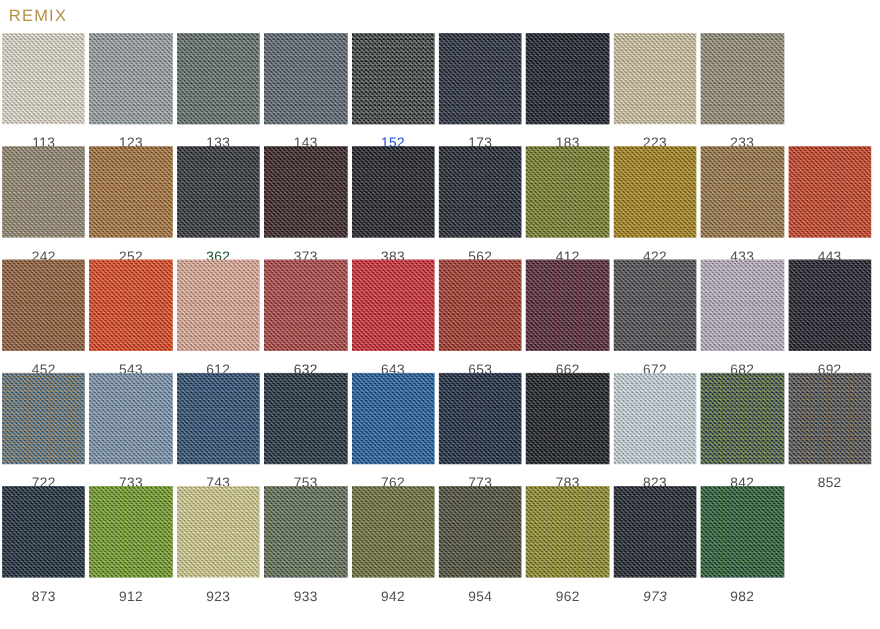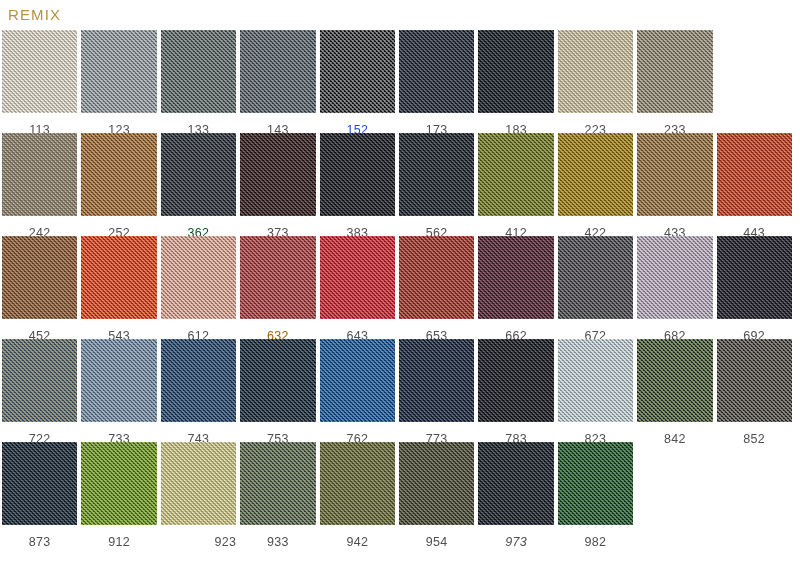--- a/index.html
+++ b/index.html
@@ -251,21 +251,21 @@
       <div class="swatch-cell">
         <div class="swatch-tile" style="background-color: rgb(223, 164, 144); --yarn: #f0c7b5; --yarn-opacity: 0.48;">
           <div class="striation"></div>
         </div>
         <div class="swatch-label" style="color: rgb(79, 79, 79);">612</div>
       </div>
       <div class="swatch-cell">
         <div class="swatch-tile" style="background-color: rgb(168, 58, 60); --yarn: #c4615c; --yarn-opacity: 0.45;">
           <div class="striation"></div>
         </div>
-        <div class="swatch-label" style="color: #a16207; text-align: center;">632</div>
+        <div class="swatch-label" style="color: #404040; text-align: center;">632</div>
       </div>
       <div class="swatch-cell">
         <div class="swatch-tile" style="background-color: rgb(207, 31, 45); --yarn: #e24450; --yarn-opacity: 0.42;">
           <div class="striation"></div>
         </div>
         <div class="swatch-label" style="color: rgb(79, 79, 79);">643</div>
       </div>
       <div class="swatch-cell">
         <div class="swatch-tile" style="background-color: rgb(158, 44, 34); --yarn: #bb5340; --yarn-opacity: 0.45;">
           <div class="striation"></div>
@@ -369,39 +369,45 @@
       <div class="swatch-cell">
         <div class="swatch-tile" style="background-color: rgb(95, 140, 30); --yarn: #9cc43a; --yarn-opacity: 0.5;">
           <div class="striation"></div>
         </div>
         <div class="swatch-label" style="color: rgb(79, 79, 79);">912</div>
       </div>
       <div class="swatch-cell">
         <div class="swatch-tile" style="background-color: rgb(221, 215, 154); --yarn: #c9c07c; --yarn-opacity: 0.45;">
           <div class="striation"></div>
         </div>
-        <div class="swatch-label" style="color: rgb(79, 79, 79); text-align: right;">923</div>
+        <div class="swatch-label" style="color: rgb(79, 79, 79);">923</div>
       </div>
       <div class="swatch-cell">
         <div class="swatch-tile" style="background-color: rgb(74, 90, 82); --yarn: #98a55f; --yarn-opacity: 0.45;">
           <div class="striation"></div>
         </div>
         <div class="swatch-label" style="color: rgb(79, 79, 79);">933</div>
       </div>
       <div class="swatch-cell">
         <div class="swatch-tile" style="background-color: rgb(94, 107, 53); --yarn: #8e7c4a; --yarn-opacity: 0.48;">
           <div class="striation"></div>
         </div>
         <div class="swatch-label" style="color: rgb(79, 79, 79);">942</div>
       </div>
       <div class="swatch-cell">
         <div class="swatch-tile" style="background-color: rgb(62, 64, 48); --yarn: #6f6b45; --yarn-opacity: 0.45;">
           <div class="striation"></div>
         </div>
         <div class="swatch-label" style="color: rgb(79, 79, 79);">954</div>
+      </div>
+      <div class="swatch-cell">
+        <div class="swatch-tile" style="background-color: rgb(123, 119, 34); --yarn: #c0bb3c; --yarn-opacity: 0.5;">
+          <div class="striation"></div>
+        </div>
+        <div class="swatch-label" style="color: rgb(79, 79, 79);">962</div>
       </div>
       <div class="swatch-cell">
         <div class="swatch-tile" style="background-color: rgb(19, 26, 34); --yarn: #2a343f; --yarn-opacity: 0.42;">
           <div class="striation"></div>
         </div>
         <div class="swatch-label" style="color: rgb(79, 79, 79); font-style: italic;">973</div>
       </div>
       <div class="swatch-cell">
         <div class="swatch-tile" style="background-color: rgb(21, 64, 46); --yarn: #4f9a3a; --yarn-opacity: 0.5;">
           <div class="striation"></div>

